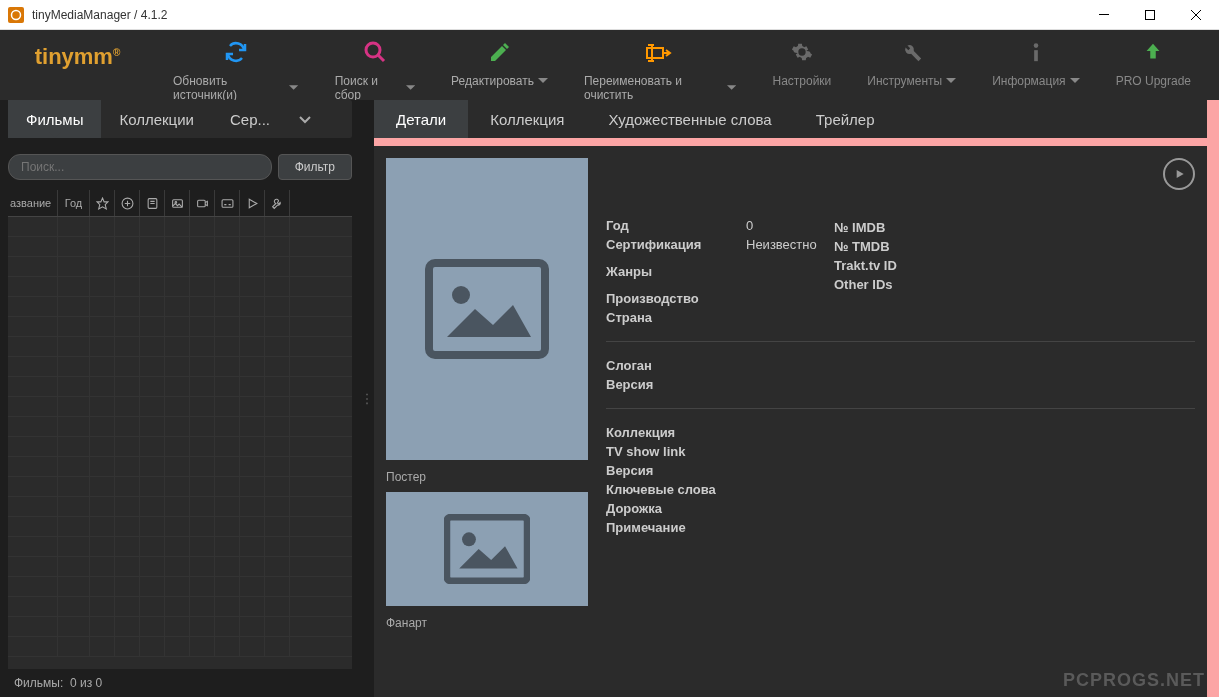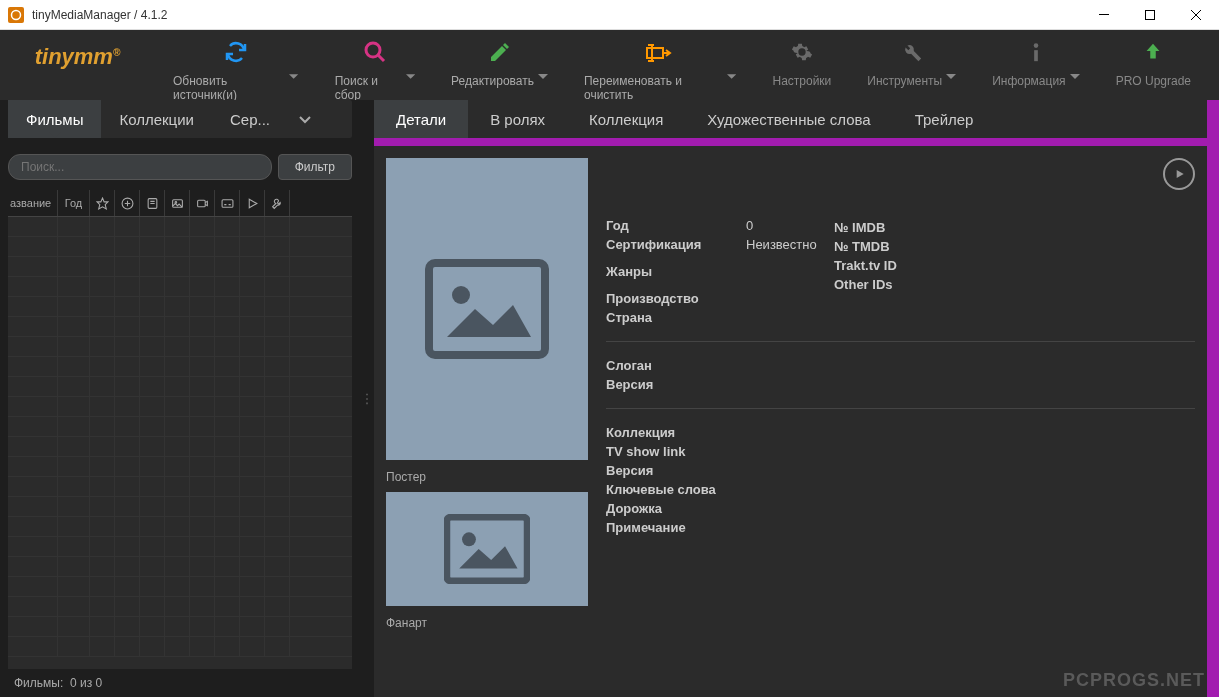--- a/index.html
+++ b/index.html
@@ -9,26 +9,26 @@
 .titlebar { height: 30px; background: #fff; display: flex; align-items: center; padding-left: 8px; border-bottom: 1px solid #ddd; }
 .titlebar .app-icon { width: 16px; height: 16px; background: #d97706; border-radius: 2px; margin-right: 8px; display: flex; align-items: center; justify-content: center; }
 .titlebar .app-icon svg { width: 12px; height: 12px; }
 .titlebar .title { color: #333; font-size: 12px; }
 .titlebar .win-controls { margin-left: auto; display: flex; }
 .titlebar .win-btn { width: 46px; height: 30px; display: flex; align-items: center; justify-content: center; color: #000; }
 
 
 .toolbar { height: 70px; background: #2b2b2b; display: flex; align-items: flex-start; padding: 8px 0 0 0; }
 .logo-area { width: 155px; display: flex; align-items: flex-start; justify-content: center; padding-top: 6px; }
-.logo-text { color: #e0a030; font-size: 22px; font-style: italic; font-weight: bold; }
+.logo-text { color: #e0a030; font-size: 22px; font-weight: bold; }
 .logo-text .reg { font-size: 10px; vertical-align: super; }
 .tool-group { display: flex; flex: 1; }
 .tool-item { display: flex; flex-direction: column; align-items: center; padding: 0 18px; cursor: pointer; }
 .tool-item .ico { width: 28px; height: 28px; display: flex; align-items: center; justify-content: center; margin-bottom: 8px; }
-.tool-item .lbl { font-size: 12px; color: #aaa; display: flex; gap: 4px; }
+.tool-item .lbl { font-size: 12px; color: #aaa; display: flex; align-items: center; gap: 4px; }
 .tool-right { display: flex; margin-left: auto; padding-right: 10px; }
 .tool-right .tool-item .ico svg { fill: #6a6a6a; }
 .tool-right .tool-item.pro .ico svg { fill: #4caf50; }
 .tool-right .tool-item .lbl { color: #888; }
 
 
 .main-area { display: flex; height: calc(697px - 100px); }
 .left-panel { width: 360px; background: #1e1e1e; display: flex; flex-direction: column; padding: 0 8px; }
 .left-tabs { display: flex; align-items: center; background: #2b2b2b; height: 38px; border-radius: 2px; margin-top: 0; }
 .left-tabs .tab { padding: 0 18px; height: 38px; display: flex; align-items: center; font-size: 15px; color: #ccc; cursor: pointer; font-weight: 500; }
@@ -52,21 +52,21 @@
 .grid-row { height: 20px; border-bottom: 1px solid #333; display: flex; }
 .grid-row .gc { border-right: 1px solid #333; }
 
 
 .left-status { height: 28px; display: flex; align-items: center; padding: 0 6px; font-size: 12px; color: #aaa; }
 
 
 .splitter { width: 14px; display: flex; align-items: center; justify-content: center; color: #666; cursor: col-resize; }
 
 
-.right-panel { flex: 1; background: #a21caf; display: flex; flex-direction: column; padding: 0 12px 0 0; }
+.right-panel { flex: 1; background: #fca5a5; display: flex; flex-direction: column; padding: 0 12px 0 0; }
 .right-tabs { display: flex; align-items: center; background: #2b2b2b; height: 38px; }
 .right-tabs .tab { padding: 0 22px; height: 38px; display: flex; align-items: center; font-size: 15px; color: #ccc; cursor: pointer; font-weight: 500; }
 .right-tabs .tab.active { background: #3c3f41; color: #fff; position: relative; }
 .right-tabs .tab.active::after { content: ""; position: absolute; bottom: -6px; left: 50%; transform: translateX(-50%); border: 6px solid transparent; border-top-color: #3c3f41; }
 
 
 .details { flex: 1; background: #2b2b2b; margin-top: 8px; padding: 12px; display: flex; gap: 18px; overflow: auto; position: relative; }
 .thumbs { display: flex; flex-direction: column; gap: 8px; }
 .thumb-box { background: #8ca0b3; display: flex; align-items: center; justify-content: center; }
 .thumb-box.poster { width: 202px; height: 302px; }
@@ -569,21 +569,20 @@
       <span>Фильмы:</span>&nbsp;&nbsp;
       <span>0  из  0</span>
     </div>
   </div>
 
   <div class="splitter">⋮</div>
 
   <div class="right-panel">
     <div class="right-tabs">
       <div class="tab active">Детали</div>
-      <div class="tab">В ролях</div>
       <div class="tab">Коллекция</div>
       <div class="tab">Художественные слова</div>
       <div class="tab">Трейлер</div>
     </div>
 
     <div class="details">
       <div class="play-btn">
         <svg width="14" height="14" viewBox="0 0 24 24">
             <path d="M8 5l12 7-12 7z" fill="#999"></path>
           </svg>

